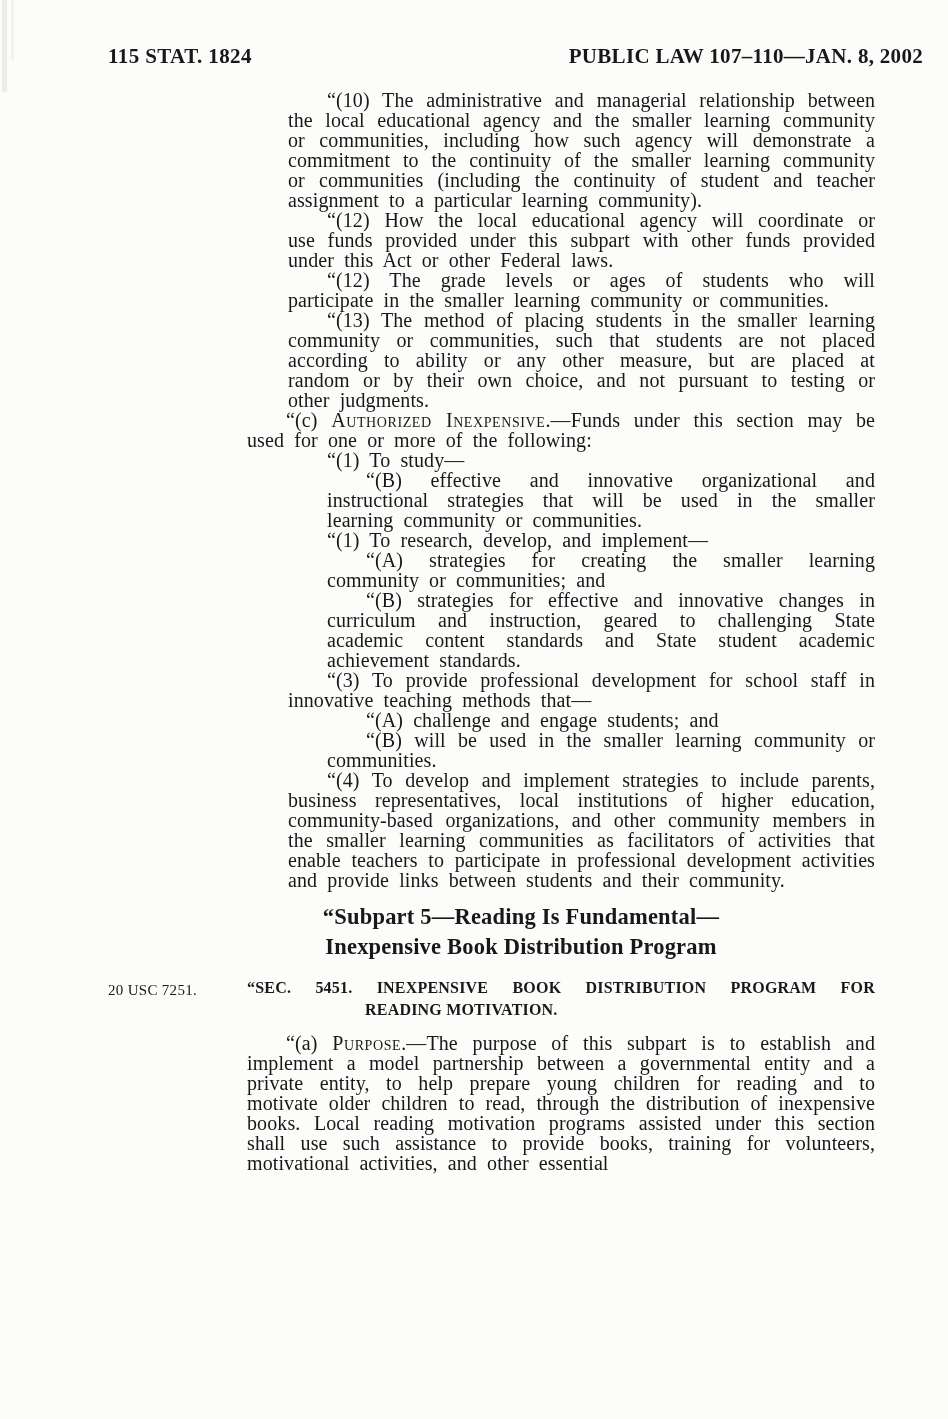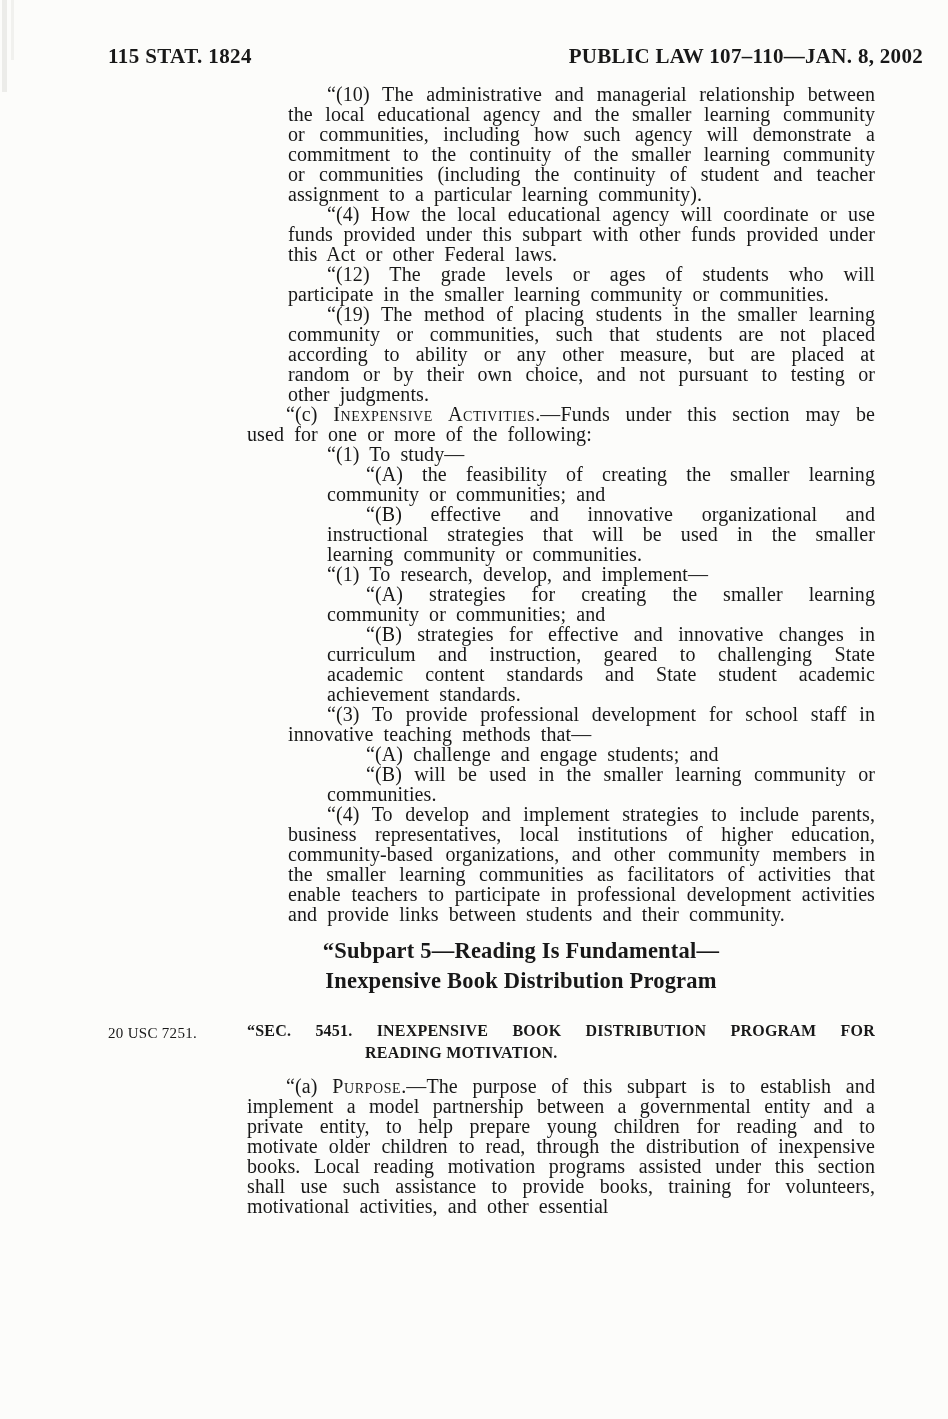--- a/index.html
+++ b/index.html
@@ -26,21 +26,21 @@
   .page-header{position:absolute;top:44px;left:0;width:836px;height:28px;}
   .stat-no{
     position:absolute;left:108px;top:0;
     font-weight:bold;font-size:21px;letter-spacing:0.4px;white-space:nowrap;
   }
   .law-title{
     position:absolute;left:247px;top:0;width:628px;
     text-align:right;font-weight:bold;font-size:21px;letter-spacing:0.3px;white-space:nowrap;padding-left:48px;
   }
   .body-col{
-    position:absolute;left:247px;top:84px;width:628px;
+    position:absolute;left:247px;top:90px;width:628px;
   }
   p.para{
     margin:0;
     font-size:20px;line-height:20px;
     text-align:justify;
     text-indent:39px;
     word-spacing:5px;
     letter-spacing:0.1px;
   }
   p.lv0{margin-left:0;}
@@ -49,21 +49,21 @@
   .sc{font-variant:small-caps;letter-spacing:0.6px;}
   h2.subpart-heading{
     margin:12px 0 9px -40px;
     width:628px;
     text-align:center;
     font-size:22.5px;line-height:30px;font-weight:bold;
     letter-spacing:0.2px;
   }
   h3.sec-heading{
     position:relative;
-    margin:24px 0 12px 0;
+    margin:15px 0 12px 0;
     font-size:16px;line-height:22px;font-weight:bold;
     letter-spacing:0.2px;
   }
   .sec-line1{text-align:justify;text-align-last:justify;}
   .sec-line2{padding-left:118px;}
   .margin-note{
     position:absolute;left:-139px;top:2px;width:136px;
     font-weight:normal;font-size:15px;letter-spacing:0.3px;
     text-align:left;white-space:nowrap;
   }
@@ -75,26 +75,25 @@
   <div class="scan-artifact"></div>
   <div class="scan-artifact2"></div>
 
   <header class="page-header">
     <span class="stat-no">115 STAT. 1824</span>
     <span class="law-title">PUBLIC LAW 107–110—JAN. 8, 2002</span>
   </header>
 
   <main class="body-col" id="body-col">
       <p class="para lv1"><span>“(10) The administrative and managerial relationship between the local educational agency and the smaller learning community or communities, including how such agency will demonstrate a commitment to the continuity of the smaller learning community or communities (including the continuity of student and teacher assignment to a particular learning community).</span></p>
-      <p class="para lv1"><span>“(4) How the local educational agency will coordinate or use funds provided under this subpart with other funds provided under this Act or other Federal laws.</span></p>
+      <p class="para lv1"><span>“(12) How the local educational agency will coordinate or use funds provided under this subpart with other funds provided under this Act or other Federal laws.</span></p>
       <p class="para lv1"><span>“(12) The grade levels or ages of students who will participate in the smaller learning community or communities.</span></p>
-      <p class="para lv1"><span>“(19) The method of placing students in the smaller learning community or communities, such that students are not placed according to ability or any other measure, but are placed at random or by their own choice, and not pursuant to testing or other judgments.</span></p>
-      <p class="para lv0"><span>“(c) </span><span class="sc">Inexpensive Activities</span><span>.—Funds under this section may be used for one or more of the following:</span></p>
+      <p class="para lv1"><span>“(13) The method of placing students in the smaller learning community or communities, such that students are not placed according to ability or any other measure, but are placed at random or by their own choice, and not pursuant to testing or other judgments.</span></p>
+      <p class="para lv0"><span>“(c) </span><span class="sc">Authorized Inexpensive</span><span>.—Funds under this section may be used for one or more of the following:</span></p>
       <p class="para lv1"><span>“(1) To study—</span></p>
-      <p class="para lv2"><span>“(A) the feasibility of creating the smaller learning community or communities; and</span></p>
       <p class="para lv2"><span>“(B) effective and innovative organizational and instructional strategies that will be used in the smaller learning community or communities.</span></p>
       <p class="para lv1"><span>“(1) To research, develop, and implement—</span></p>
       <p class="para lv2"><span>“(A) strategies for creating the smaller learning community or communities; and</span></p>
       <p class="para lv2"><span>“(B) strategies for effective and innovative changes in curriculum and instruction, geared to challenging State academic content standards and State student academic achievement standards.</span></p>
       <p class="para lv1"><span>“(3) To provide professional development for school staff in innovative teaching methods that—</span></p>
       <p class="para lv2"><span>“(A) challenge and engage students; and</span></p>
       <p class="para lv2"><span>“(B) will be used in the smaller learning community or communities.</span></p>
       <p class="para lv1"><span>“(4) To develop and implement strategies to include parents, business representatives, local institutions of higher education, community-based organizations, and other community members in the smaller learning communities as facilitators of activities that enable teachers to participate in professional development activities and provide links between students and their community.</span></p>
       <h2 class="subpart-heading">
         <div>“Subpart 5—Reading Is Fundamental—</div>

